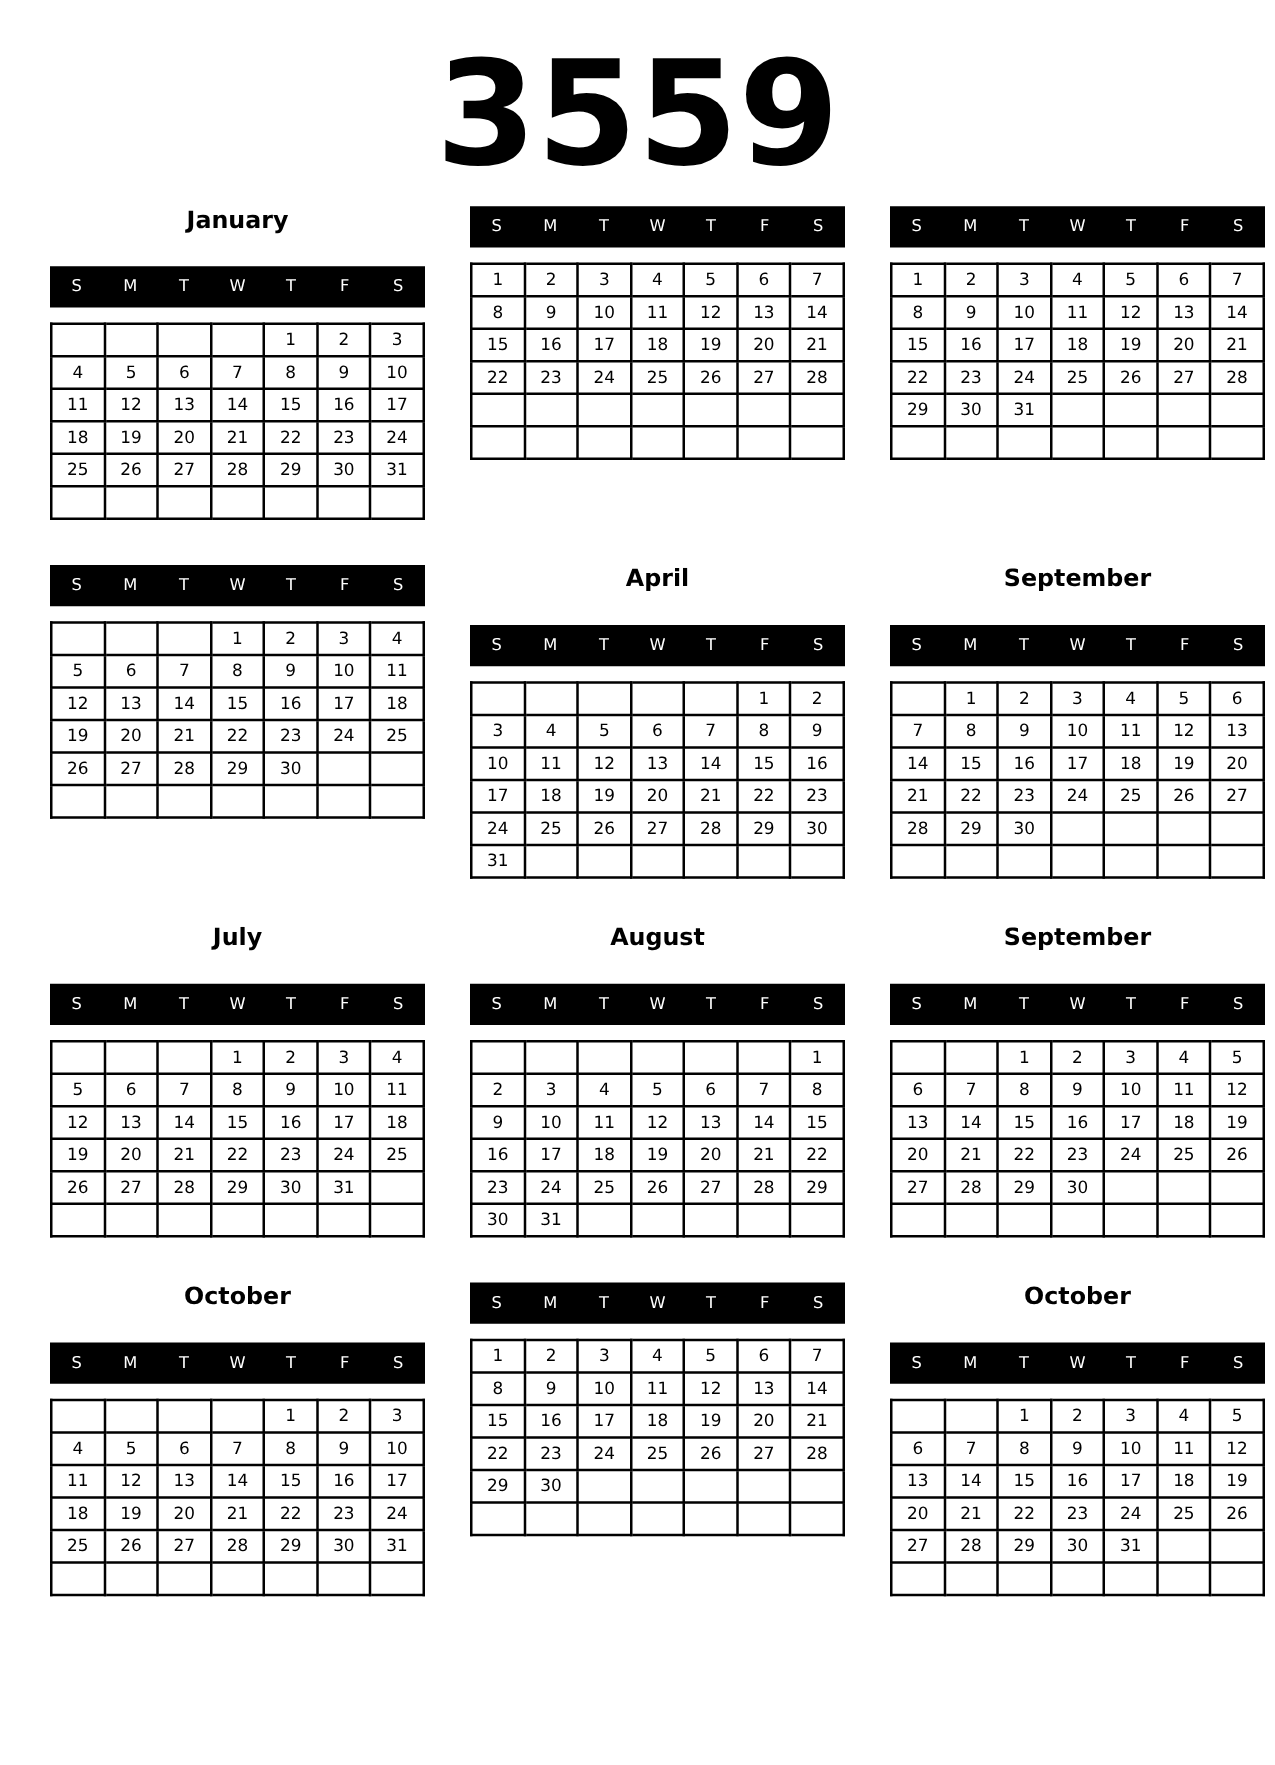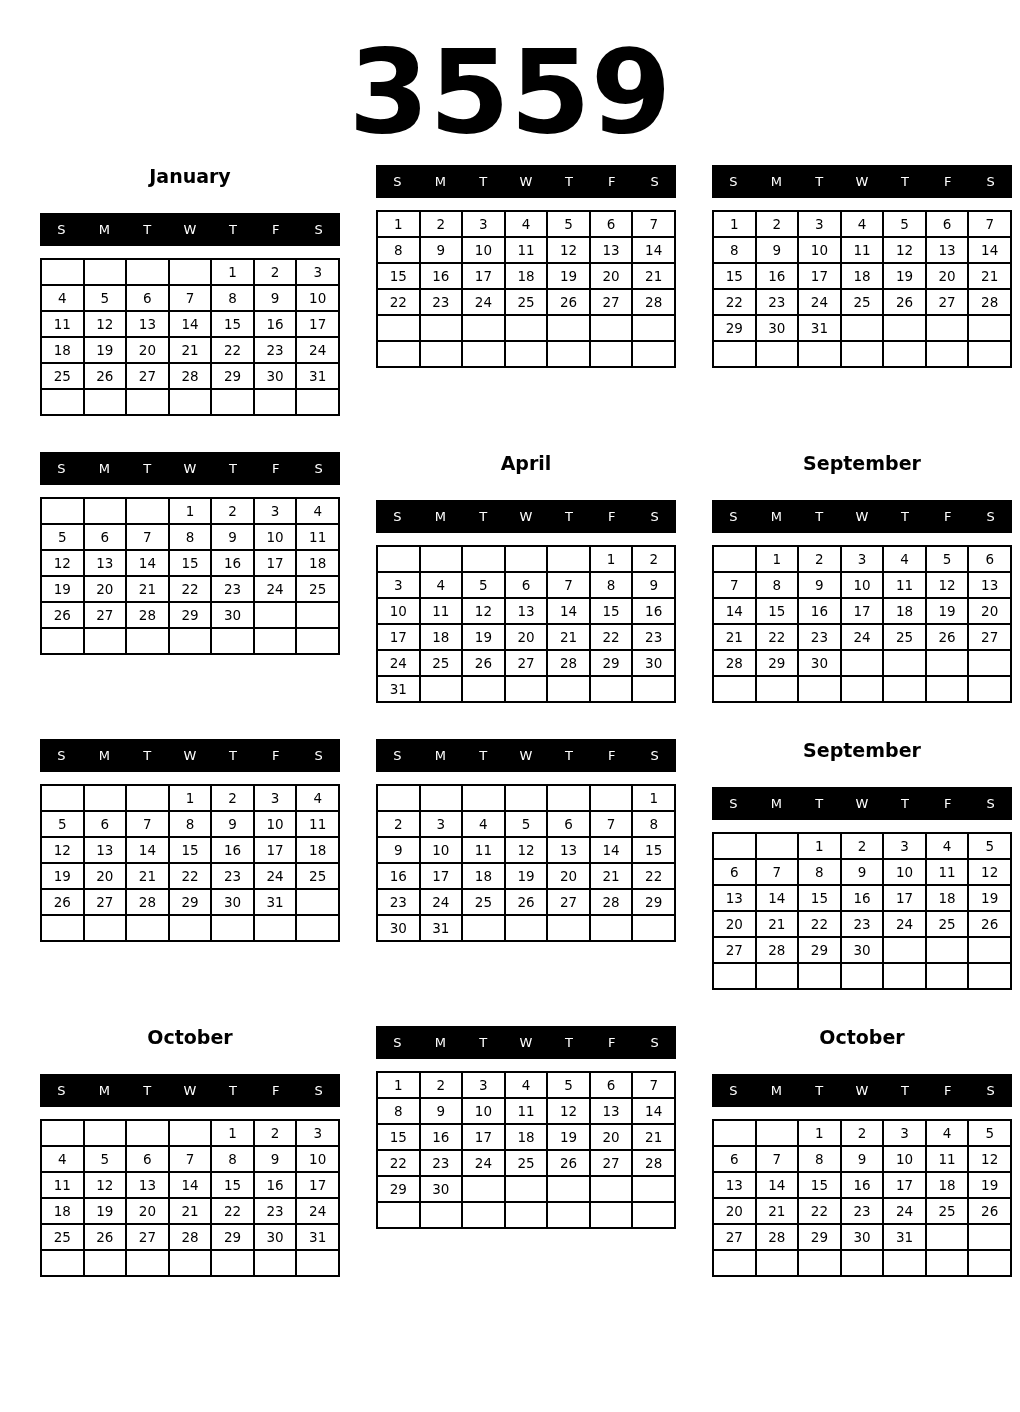--- a/index.html
+++ b/index.html
@@ -499,20 +499,21 @@
             <td></td>
             <td></td>
             <td></td>
             <td></td>
           </tr>
         </tbody>
     </table>
   </section>
 
   <section class="month">
+    <h2 class="month-title">July</h2>
     <div class="weekday-bar">
         <span class="wd">S</span>
         <span class="wd">M</span>
         <span class="wd">T</span>
         <span class="wd">W</span>
         <span class="wd">T</span>
         <span class="wd">F</span>
         <span class="wd">S</span>
       </div>
     <table class="day-grid">
@@ -569,20 +570,21 @@
             <td></td>
             <td></td>
             <td></td>
             <td></td>
           </tr>
         </tbody>
     </table>
   </section>
 
   <section class="month">
+    <h2 class="month-title">August</h2>
     <div class="weekday-bar">
         <span class="wd">S</span>
         <span class="wd">M</span>
         <span class="wd">T</span>
         <span class="wd">W</span>
         <span class="wd">T</span>
         <span class="wd">F</span>
         <span class="wd">S</span>
       </div>
     <table class="day-grid">

